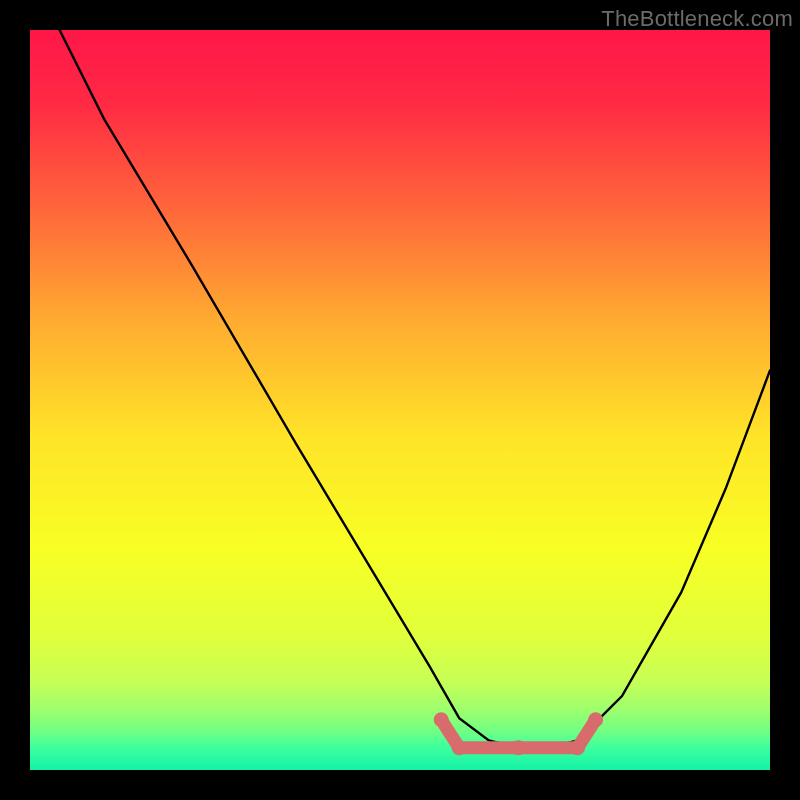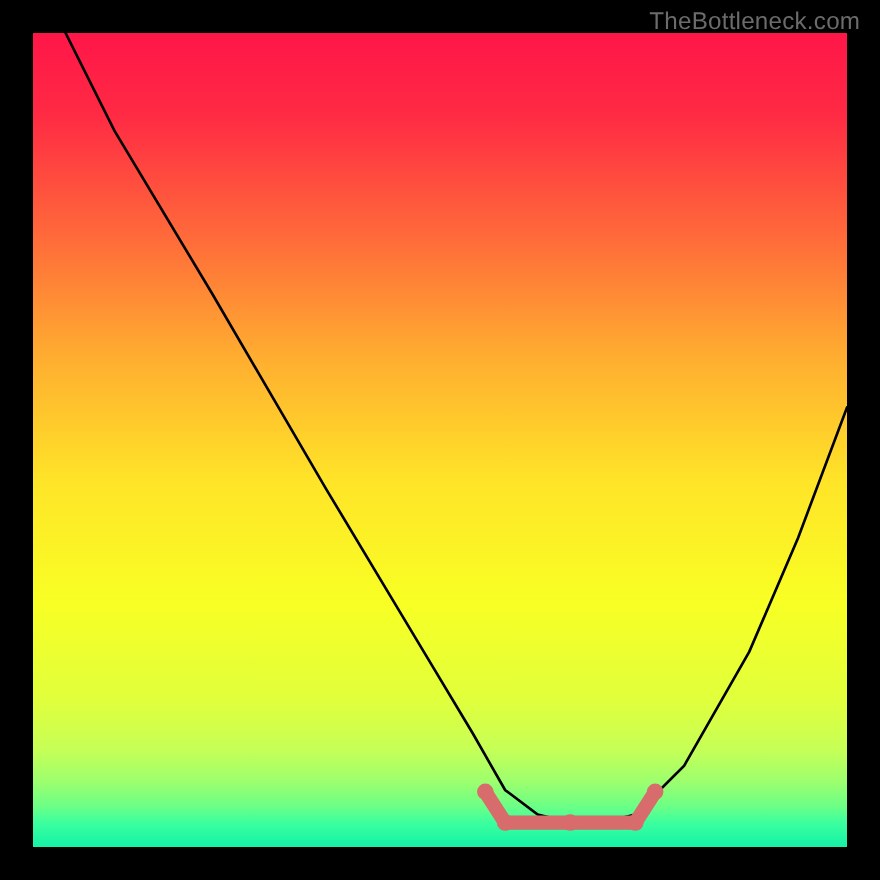--- a/index.html
+++ b/index.html
@@ -6,21 +6,21 @@
   html, body { width: 800px; height: 800px; overflow: hidden; background: #000; }
   .stage {
     position: relative;
     width: 800px;
     height: 800px;
     background: #000;
   }
   .watermark {
     position: absolute;
     top: 6px;
-    right: 18px;
+    right: 7px;
     color: #6b6b6b;
     font-family: Arial, Helvetica, sans-serif;
     font-size: 22px;
     letter-spacing: 0.2px;
     z-index: 10;
   }
   .plot-area {
     position: absolute;
     left: 30px;
     top: 30px;

